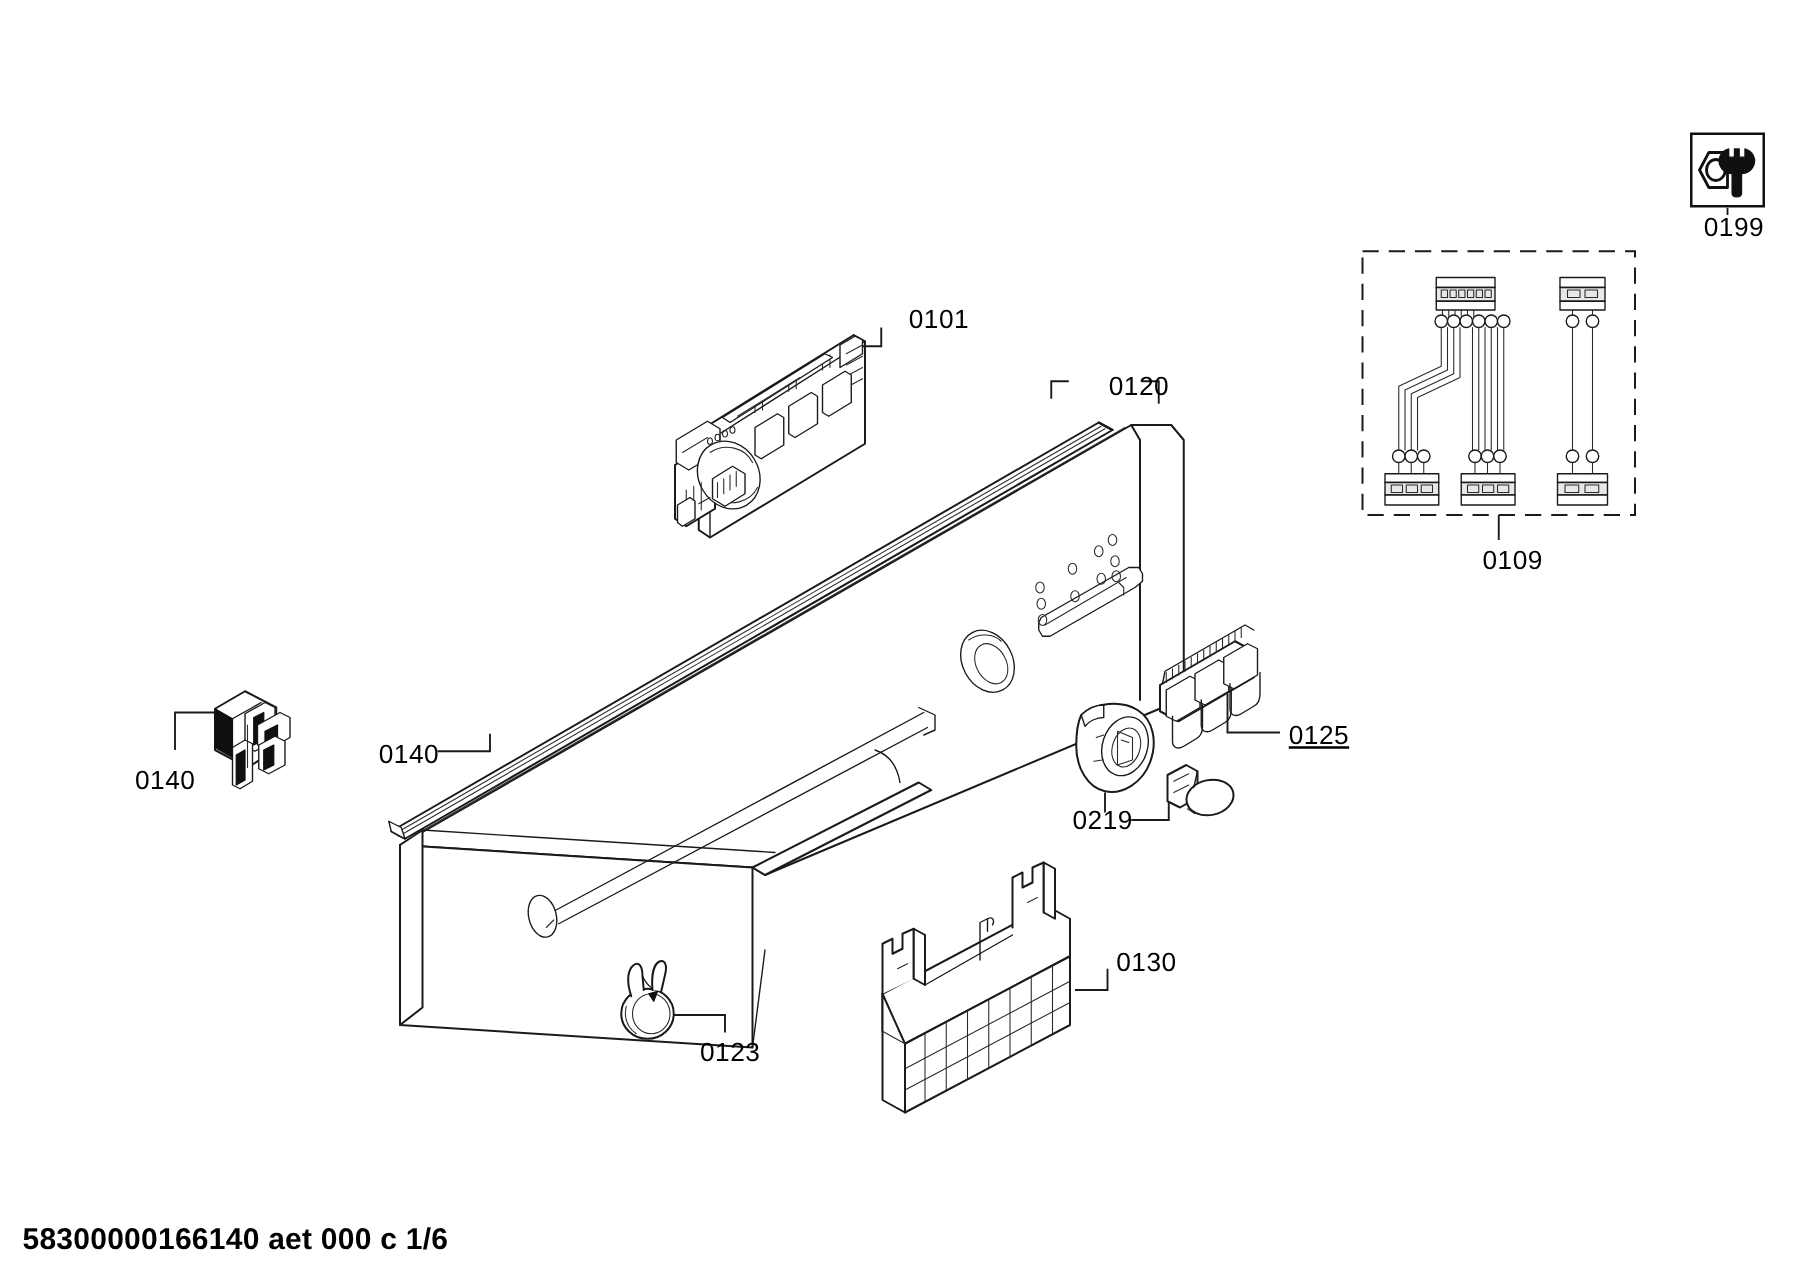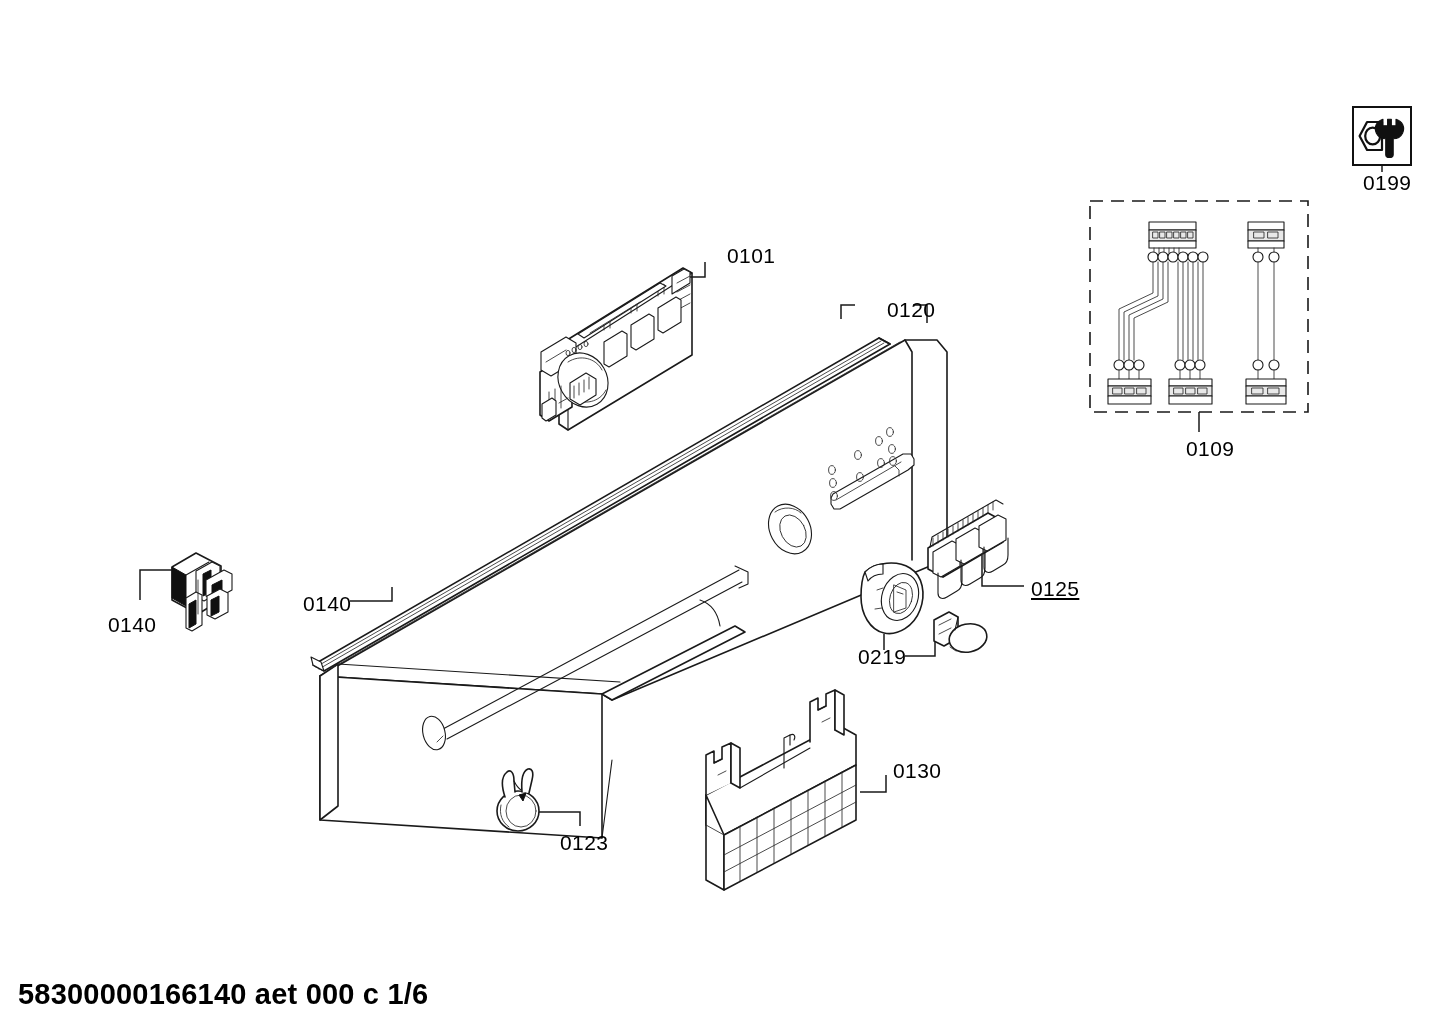--- a/index.html
+++ b/index.html
@@ -94,21 +94,21 @@
     letter-spacing: 0.4px;
     color: #000000;
     white-space: nowrap;
     line-height: 1;
   }
   #footer-text {
     position: absolute;
     left: 18px;
     top: 978px;
     font-family: "Liberation Sans", sans-serif;
-    font-size: 29px;
+    font-size: 24px;
     font-weight: 700;
     letter-spacing: 0.2px;
     color: #000000;
     white-space: nowrap;
   }
   #service-icon-box {
     position: absolute;
     left: 1352px;
     top: 106px;
     width: 60px;

